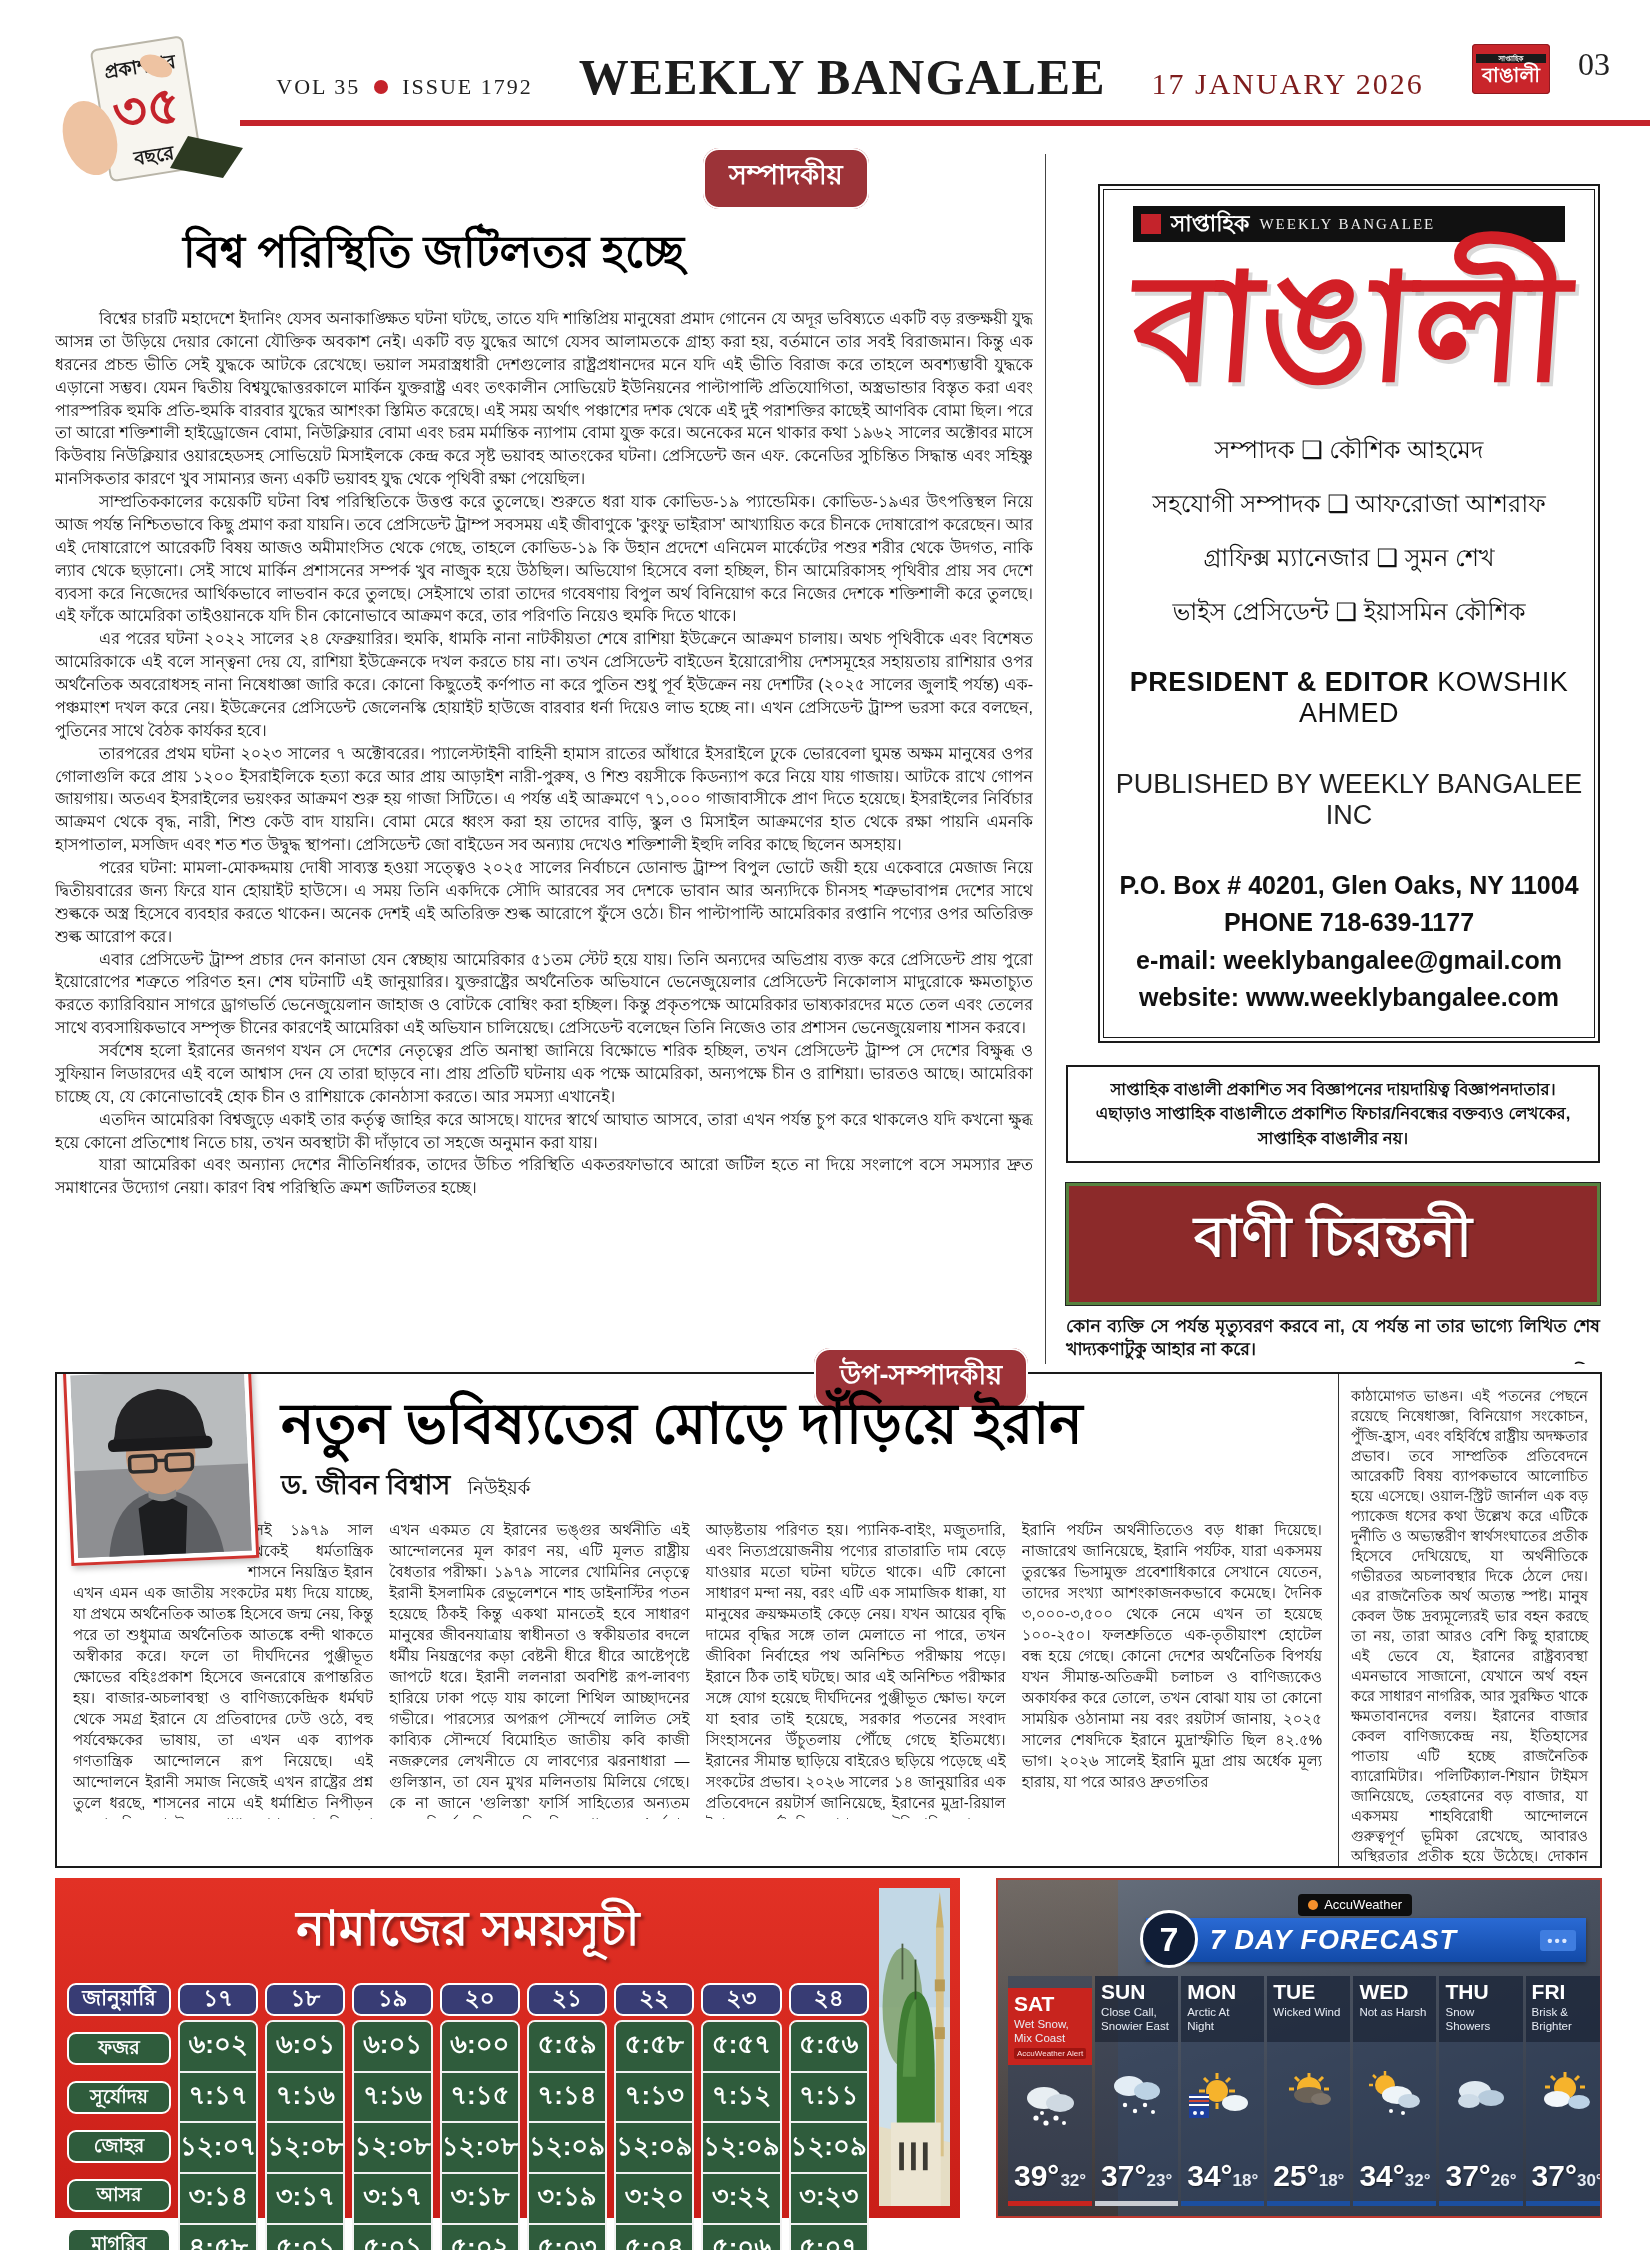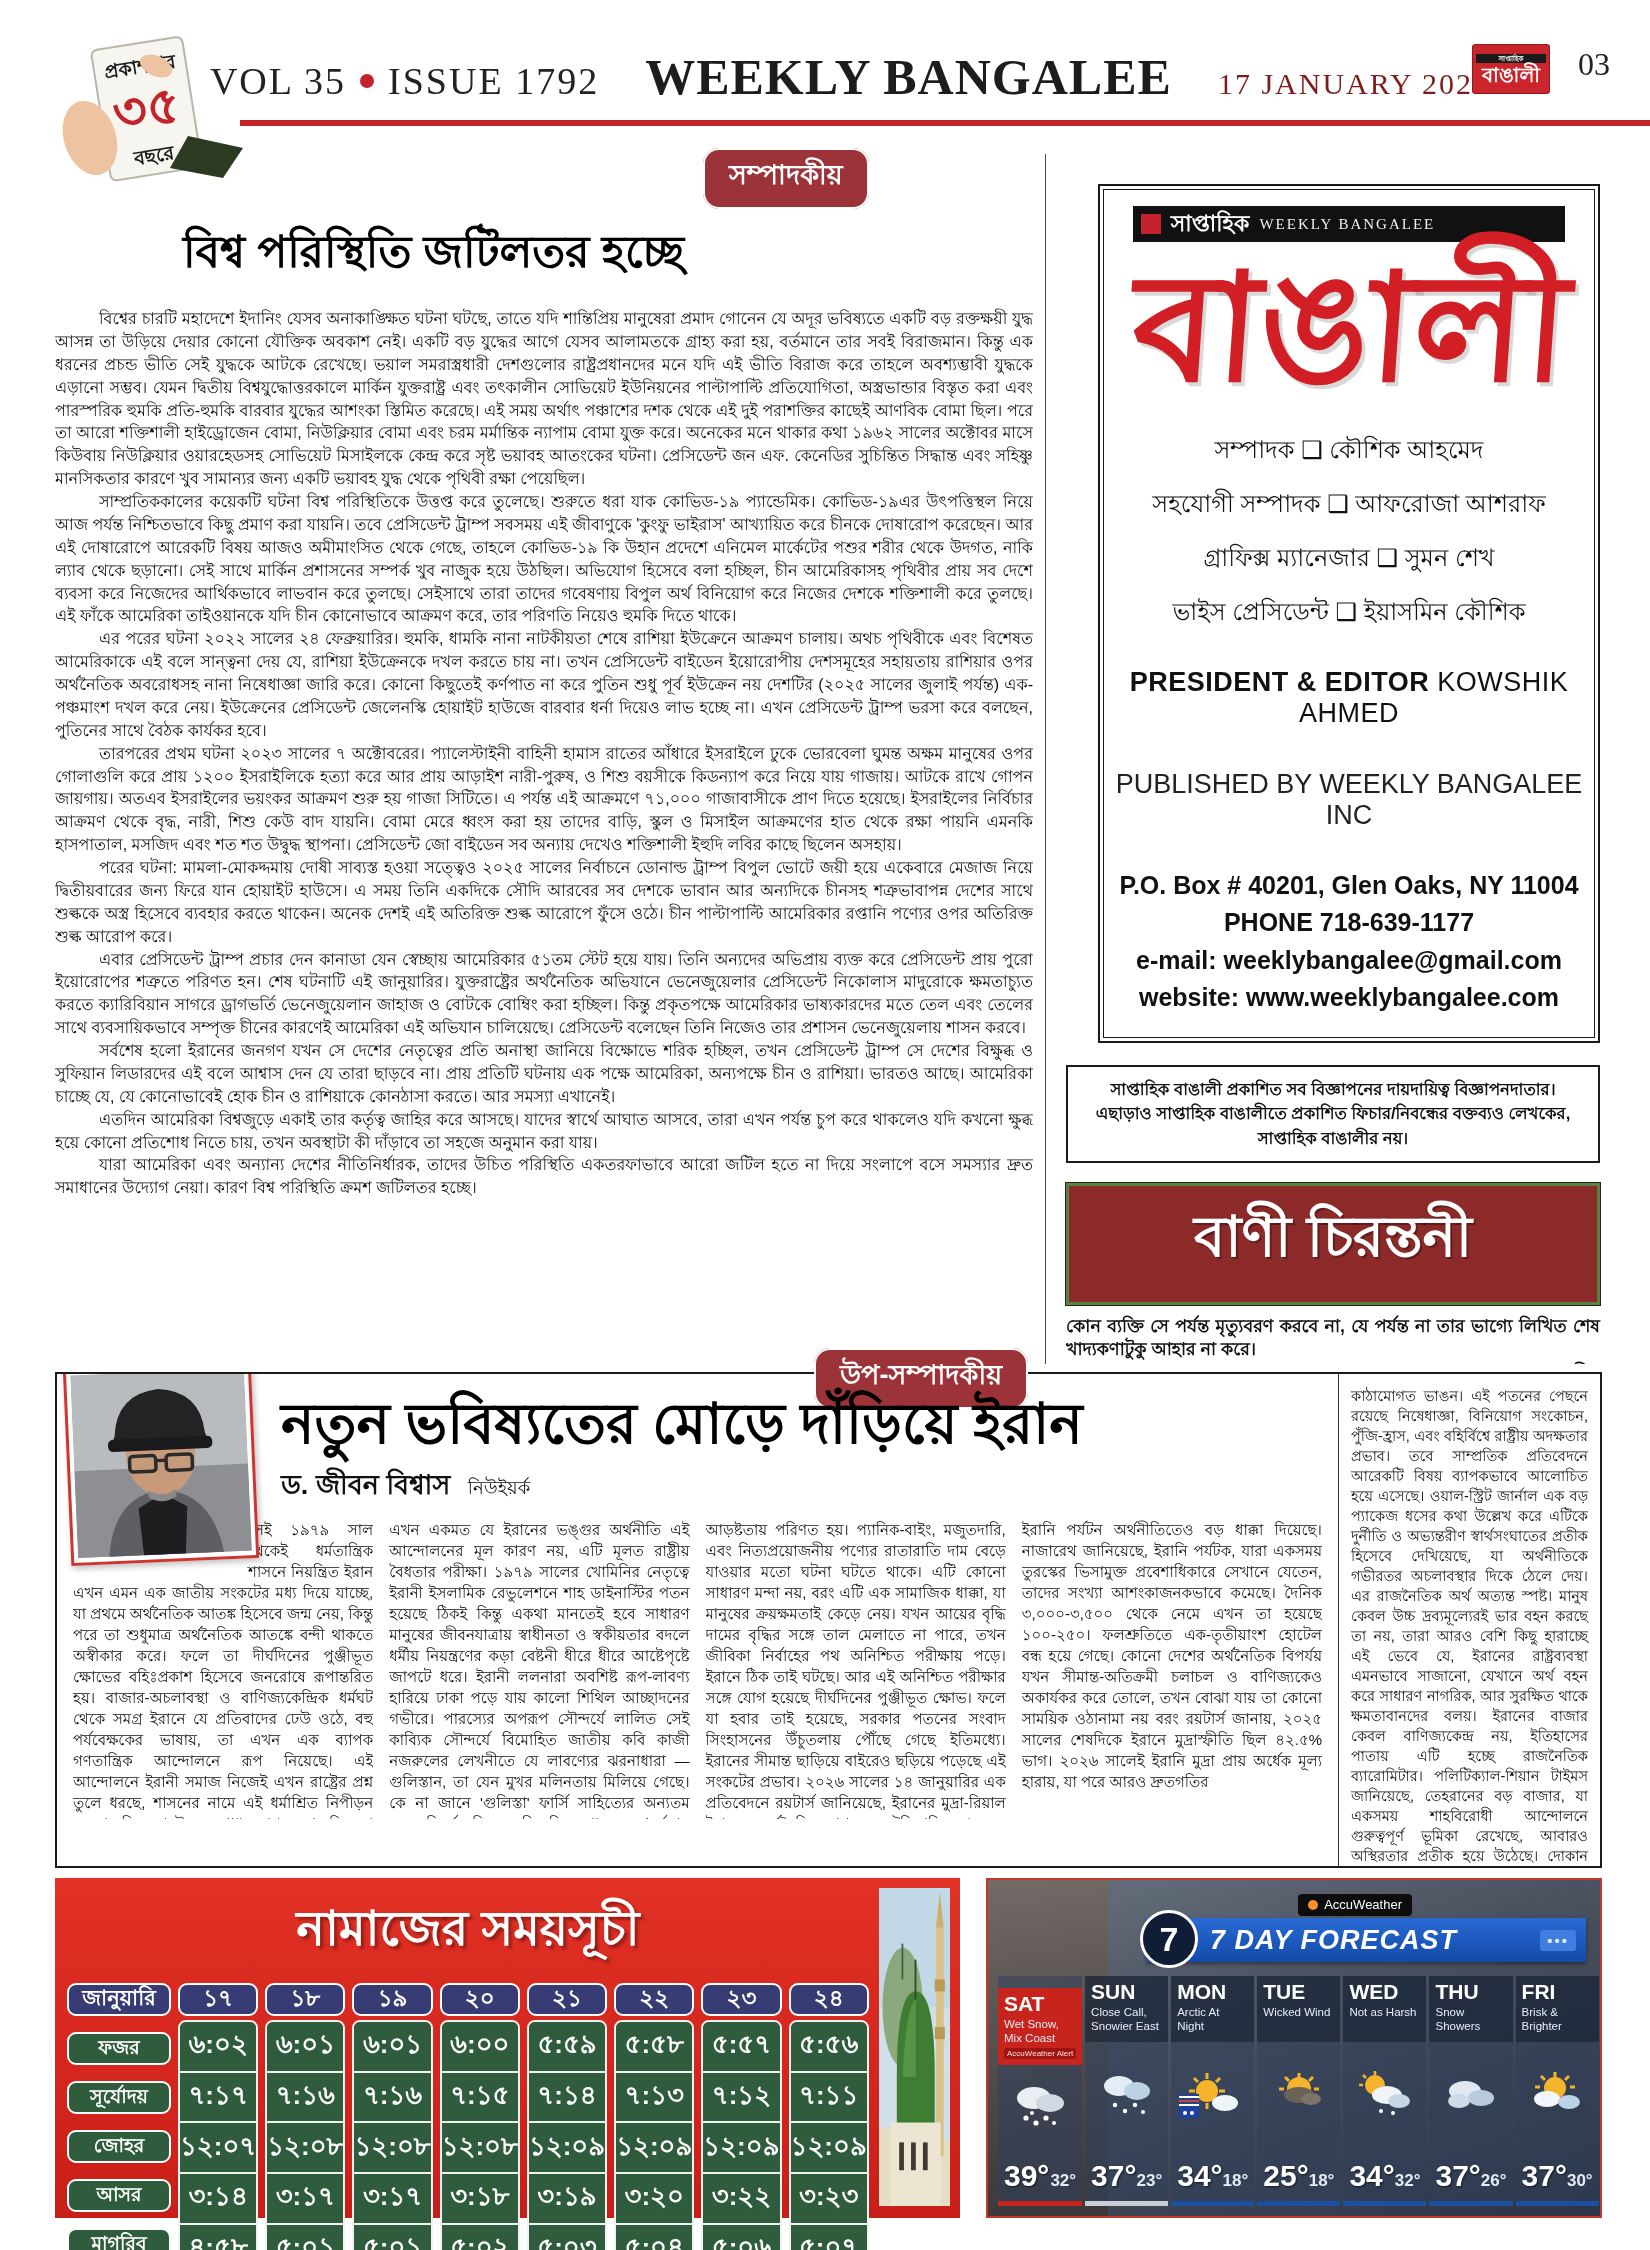--- a/index.html
+++ b/index.html
@@ -5,21 +5,21 @@
   * { margin:0; padding:0; box-sizing:border-box; }
   html,body { background:#e8e8e8; }
   .page { position:relative; width:1650px; height:2250px; background:#ffffff;
           font-family:"Liberation Sans", sans-serif; color:#111; overflow:hidden; margin:0 auto; }
 
   
   .hdr { position:absolute; top:0; left:0; right:0; height:130px; }
   .hdr-center { position:absolute; left:270px; right:220px; top:48px;
                 display:flex; align-items:baseline; justify-content:center; gap:46px;
                 font-family:"Liberation Serif", serif; white-space:nowrap; }
-  .vol { font-size:38px; letter-spacing:2px; color:#222; display:flex; align-items:center; gap:14px;}
+  .vol { font-size:22px; letter-spacing:2px; color:#222; display:flex; align-items:center; gap:14px;}
   .vol .dot { width:14px; height:14px; border-radius:50%; background:#c4232b; display:inline-block; }
   .paper-title { font-size:50px; font-weight:bold; letter-spacing:1px; color:#1d1d1d; }
   .hdr-date { font-size:30px; letter-spacing:2px; color:#7f1d1d; }
   .mini-logo { position:absolute; right:100px; top:44px; width:78px; height:50px; background:#c9252b;
                border-radius:4px; color:#fff; display:flex; flex-direction:column; align-items:center; justify-content:center;
                font-weight:bold; font-size:20px; line-height:1; box-shadow:0 0 0 1px #8e1b20 inset; }
   .mini-logo .strip { font-size:7px; background:#1a1a1a; width:90%; text-align:center; padding:1px 0; margin-bottom:2px;}
   .page-num { position:absolute; right:40px; top:46px; font-family:"Liberation Serif", serif; font-size:32px; color:#222; }
   .red-rule { position:absolute; top:120px; left:240px; right:0; height:6px; background:#c4232b; }
   .hand-logo { position:absolute; left:38px; top:26px; width:215px; height:165px; }
@@ -76,21 +76,21 @@
   .sub-headline { margin:6px 0 6px 208px; font-size:56px; font-weight:bold; line-height:1.08; color:#000; }
   .sub-byline { margin:10px 0 10px 208px; font-size:27px; font-weight:bold; }
   .sub-byline .loc { font-size:18px; font-weight:normal; margin-left:10px; }
   .sub-cols { display:flex; gap:16px; margin-top:8px; }
   .scol { flex:1; text-align:justify; font-size:15px; line-height:1.4; overflow:hidden; height:300px; }
   .scol .photo-spacer { float:left; width:175px; height:62px; }
   .sub-right { width:262px; border-left:1px solid #333; padding:12px 12px 8px; font-size:14.5px;
                line-height:1.38; text-align:justify; overflow:hidden; position:relative;}
 
   
-  .bottom-row { position:absolute; top:1878px; left:55px; right:48px; height:340px; display:flex; gap:26px; }
+  .bottom-row { position:absolute; top:1878px; left:55px; right:48px; height:340px; display:flex; gap:36px; }
 
   .prayer-box { width:905px; flex:0 0 905px; background:linear-gradient(180deg,#e23125,#c91e18); display:flex; padding:10px 10px 12px 12px; gap:10px; }
   .prayer-left { flex:1; }
   .prayer-title { color:#fff; font-size:48px; font-weight:bold; text-align:center; padding:4px 0 12px;
                   text-shadow:3px 3px 3px rgba(0,0,0,.35); }
   .prayer-grid { display:flex; gap:7px; }
   .pg-col { display:flex; flex-direction:column; }
   .pg-labels { width:104px; }
   .pg-labels .pill { margin-bottom:16px; height:33px; }
   .pill { border:2px solid #fff; border-radius:9px; color:#fff; font-weight:bold;

